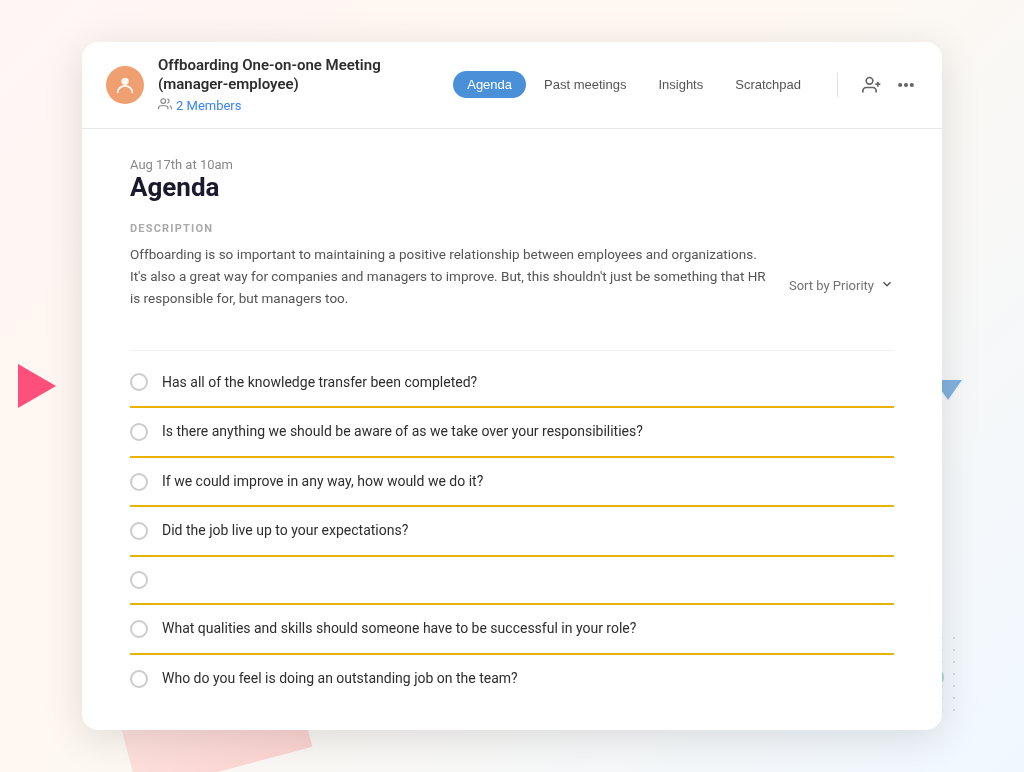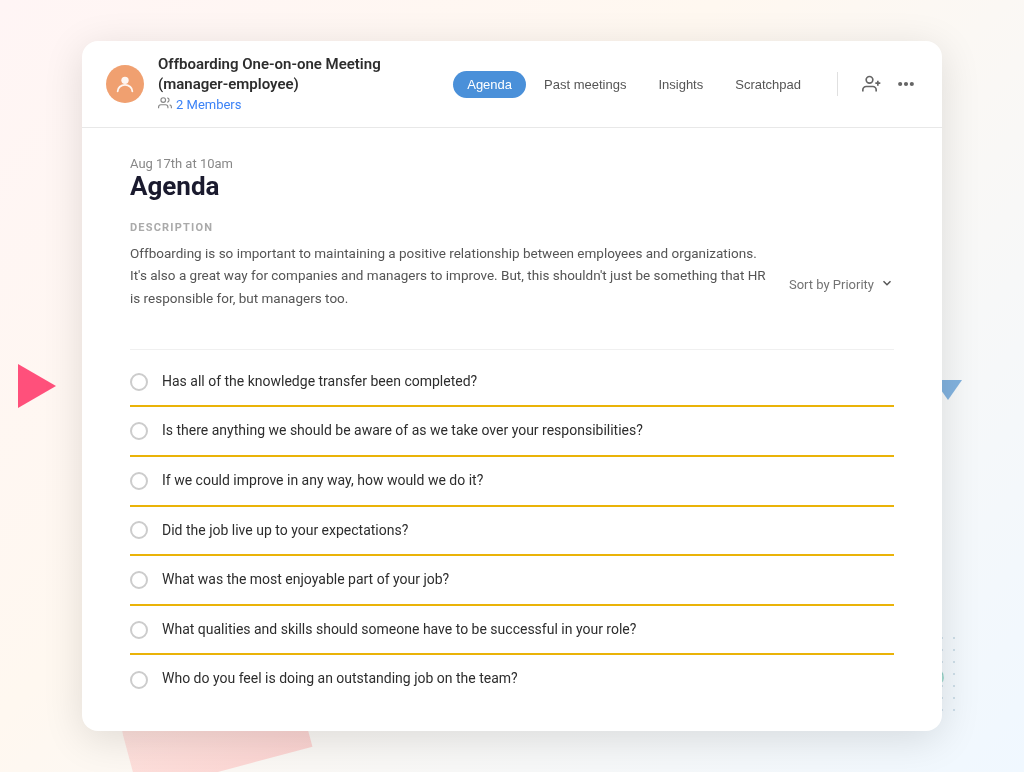--- a/index.html
+++ b/index.html
@@ -369,21 +369,20 @@
         <li class="question-item">
       <div class="radio-circle"></div>
       <span class="question-text">If we could improve in any way, how would we do it?</span>
     </li>
         <li class="question-item">
       <div class="radio-circle"></div>
       <span class="question-text">Did the job live up to your expectations?</span>
     </li>
         <li class="question-item">
       <div class="radio-circle"></div>
-      <span class="question-text">What was the most enjoyable part of your job?</span>
     </li>
         <li class="question-item">
       <div class="radio-circle"></div>
       <span class="question-text">What qualities and skills should someone have to be successful in your role?</span>
     </li>
         <li class="question-item">
       <div class="radio-circle"></div>
       <span class="question-text">Who do you feel is doing an outstanding job on the team?</span>
     </li>
       </ul>

